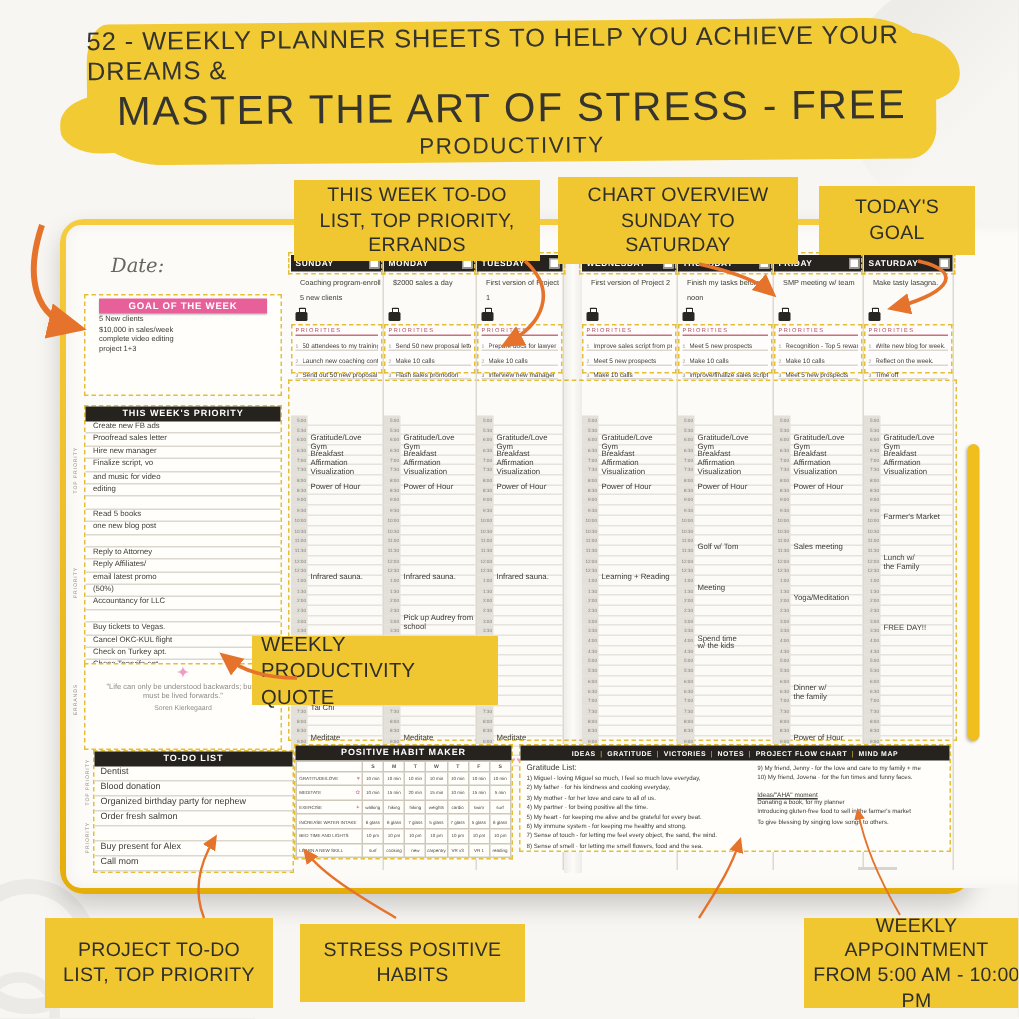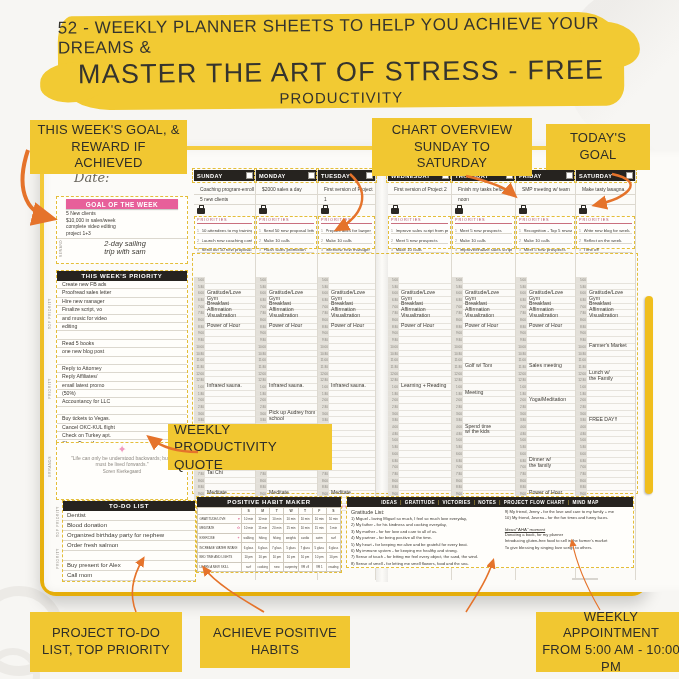--- a/index.html
+++ b/index.html
@@ -138,44 +138,39 @@
   <div class="dots"></div>
   <div class="circ" style="left:-26px;top:586px;width:70px;height:70px;"></div>
   <div class="circ" style="left:-14px;top:648px;width:40px;height:40px;border-width:7px;"></div>
 
   <div class="brush">
     <div class="h1">52 - WEEKLY PLANNER  SHEETS TO HELP YOU ACHIEVE YOUR DREAMS &amp;</div>
     <div class="h2">MASTER THE ART OF STRESS - FREE</div>
     <div class="h3">PRODUCTIVITY</div>
   </div>
 
-  <div class="callout" style="left:30px;top:120px;width:157px;height:54px;">THIS WEEK'S GOAL, &amp; REWARD IF ACHIEVED</div>
+  <div class="callout" style="left:196px;top:120px;width:164px;height:54px;">THIS WEEK TO-DO LIST, TOP PRIORITY, ERRANDS</div>
   <div class="callout" style="left:372px;top:118px;width:160px;height:58px;">CHART OVERVIEW SUNDAY TO SATURDAY</div>
   <div class="callout" style="left:546px;top:124px;width:104px;height:46px;">TODAY'S GOAL</div>
 
   <div class="cover"></div>
   <div class="pagestack"></div>
   <div class="elastic"></div>
 
   <div class="page">
     <div class="datelbl">Date:</div>
 
     <div id="goalweek" class="dash">
       <div class="gowtitle">GOAL OF THE WEEK</div>
       <div id="gow-lines">
           <div class="gow-line hw">5 New clients</div>
           <div class="gow-line hw">$10,000 in sales/week</div>
           <div class="gow-line hw">complete video editing</div>
           <div class="gow-line hw">project 1+3</div>
         </div>
-      <div class="reward-row">
-        <div class="rlabel">REWARD</div>
-        <div class="rtext hw">2-day sailing
-trip with sam</div>
-      </div>
     </div>
 
     <div id="wkpri" class="dash">
       <div class="banner">THIS WEEK'S PRIORITY</div>
       <div id="wk-rows">
           <div class="pri-row hw">Create new FB ads</div>
           <div class="pri-row hw">Proofread sales letter</div>
           <div class="pri-row hw">Hire new manager</div>
           <div class="pri-row hw">Finalize script, vo</div>
           <div class="pri-row hw">and music for video</div>
@@ -1330,21 +1325,21 @@
   <div class="vlab" style="left: 4px; top: 148px;">TOP PRIORITY</div>
       <div class="vlab" style="left: 4px; top: 228px;">PRIORITY</div>
       <div class="vlab" style="left: 4px; top: 306px;">ERRANDS</div>
       <div class="vlab" style="left: 12px; top: 356px;">TOP PRIORITY</div>
       <div class="vlab" style="left: 12px; top: 398px;">PRIORITY</div>
     </div>
 
   <div class="callout" style="left:168px;top:424px;width:164px;height:46px;justify-content:flex-start;text-align:left;font-size:13.5px;">WEEKLY PRODUCTIVITY QUOTE</div>
 
   <div class="callout" style="left:30px;top:612px;width:152px;height:60px;">PROJECT TO-DO LIST, TOP PRIORITY</div>
-  <div class="callout" style="left:200px;top:616px;width:150px;height:52px;">ACHIEVE POSITIVE HABITS</div>
+  <div class="callout" style="left:200px;top:616px;width:150px;height:52px;">STRESS POSITIVE HABITS</div>
   <div class="callout" style="left:536px;top:612px;width:150px;height:60px;">WEEKLY APPOINTMENT FROM 5:00 AM - 10:00 PM</div>
 
   <svg class="arrows" viewBox="0 0 679 679">
     <defs>
       <marker id="ah" markerWidth="7" markerHeight="7" refX="4.5" refY="3" orient="auto">
         <path d="M0,0 L6.5,3 L0,6 z" fill="#E5732B"></path>
       </marker>
     </defs>
     <g fill="none" stroke="#E5732B">
       <path d="M28,150 C16,186 24,212 50,218" stroke-width="4" marker-end="url(#ah)"></path>

